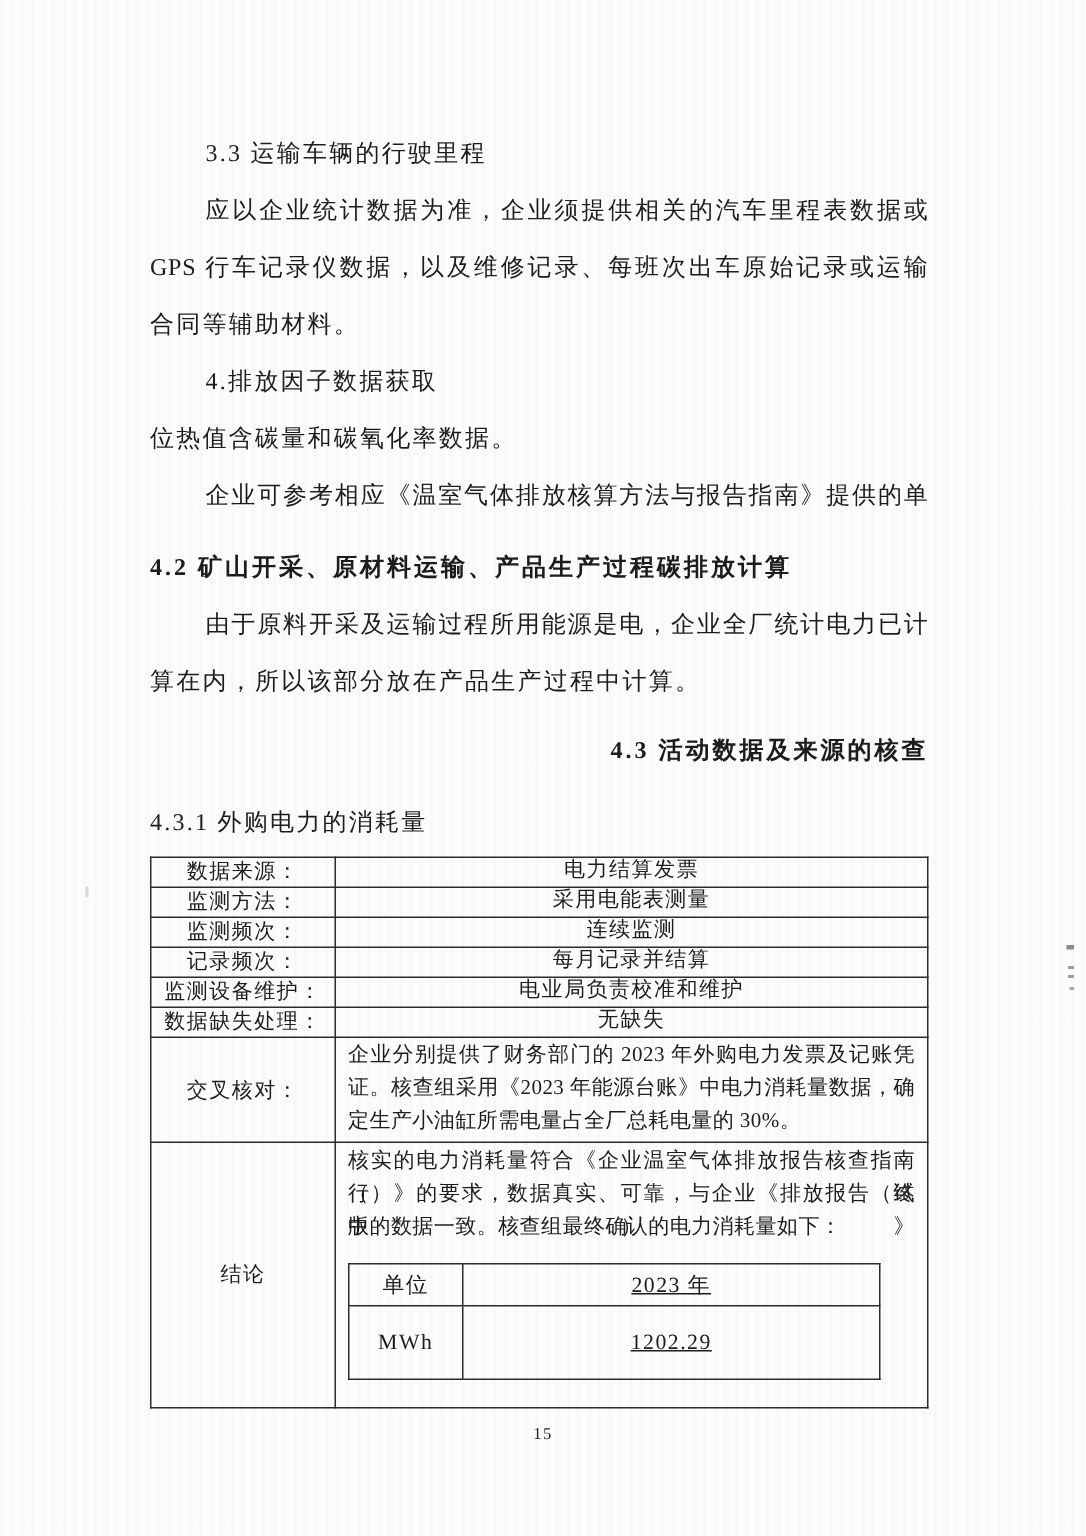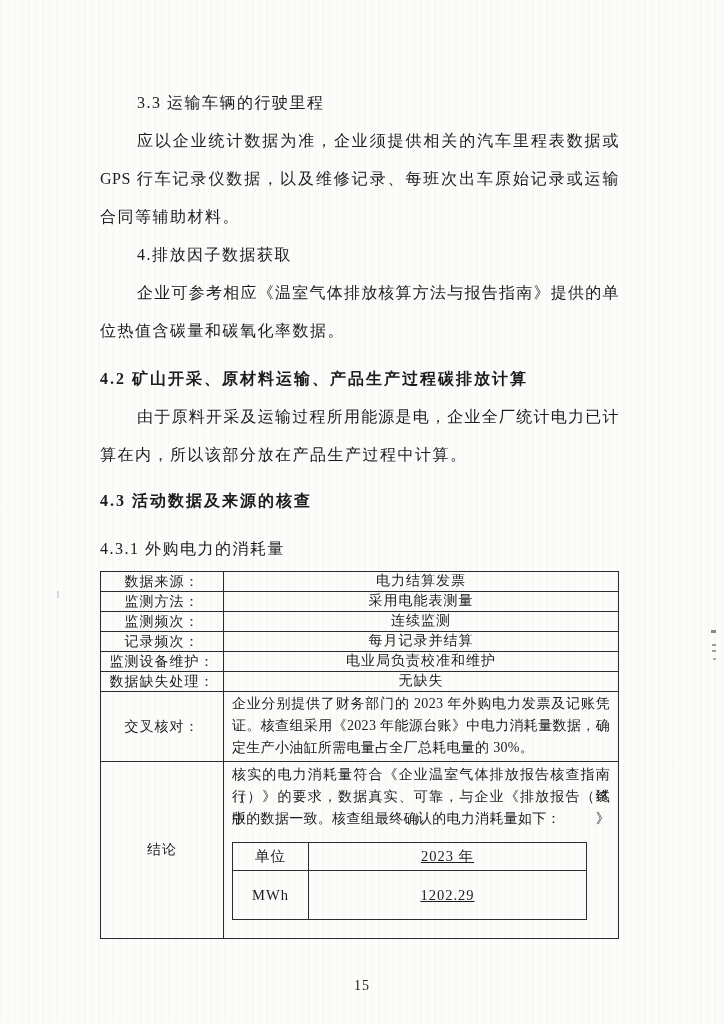--- a/index.html
+++ b/index.html
@@ -24,21 +24,21 @@
   }
   .fill{
     white-space:normal;
     text-align:justify;
     text-align-last:justify;
     letter-spacing:0.5px;
   }
   .indent{ text-indent:37px; }
   .bold{ font-weight:bold; letter-spacing:2px; }
   .mt10{ margin-top:10px; }
-  .mt8{ margin-top:8px; }
+  .mt8{ margin-top:8px;text-align:right; }
 
   table.vtable{
     border-collapse:collapse;
     width:519px;
     margin-top:3px;
     border:1.5px solid #262626;
   }
   table.vtable td{
     border:1px solid #2b2b2b;
     font-size:14px;
@@ -69,22 +69,22 @@
     font-size:14.5px;
     text-align:center;
     letter-spacing:1px;
   }
   .ntable .c1{ width:76px; }
   .ntable .c2{ width:278px;text-decoration:underline; }
   .ntable tr.hrow td{ height:28px; }
   .ntable tr.drow td{ height:49px; }
 
   .page-number{
-    position:absolute; top:978px; left:0; width:724px;
-    text-align:center; font-size:14px; letter-spacing:1px;
+    position:absolute; top:950px; left:0; width:724px;
+    text-align:center; font-size:11px; letter-spacing:1px;
   }
   .artifact{ position:absolute; pointer-events:none; }
   .a1{ left:711px; top:630px; width:5px; height:3px; background:#8a8a8a; }
   .a2{ left:712px; top:644px; width:4px; height:2px; background:#9a9a9a; }
   .a3{ left:712px; top:650px; width:4px; height:2px; background:#a0a0a0; }
   .a4{ left:713px; top:658px; width:3px; height:2px; background:#ababab; }
   .a5{ left:57px; top:591px; width:2px; height:7px; background:#d8d8d8; }
 </style>
 </head>
 <body>
@@ -92,22 +92,22 @@
 <div class="content">
 
   <div class="line indent">3.3 运输车辆的行驶里程</div>
 
   <div class="line fill indent">应以企业统计数据为准，企业须提供相关的汽车里程表数据或</div>
   <div class="line fill">GPS 行车记录仪数据，以及维修记录、每班次出车原始记录或运输</div>
   <div class="line">合同等辅助材料。</div>
 
   <div class="line indent">4.排放因子数据获取</div>
 
+  <div class="line">位热值含碳量和碳氧化率数据。</div>
   <div class="line fill indent">企业可参考相应《温室气体排放核算方法与报告指南》提供的单</div>
-  <div class="line">位热值含碳量和碳氧化率数据。</div>
 
   <div class="line bold mt10">4.2 矿山开采、原材料运输、产品生产过程碳排放计算</div>
 
   <div class="line fill indent">由于原料开采及运输过程所用能源是电，企业全厂统计电力已计</div>
   <div class="line">算在内，所以该部分放在产品生产过程中计算。</div>
 
   <div class="line bold mt8">4.3 活动数据及来源的核查</div>
 
   <div class="line mt10">4.3.1 外购电力的消耗量</div>
 

